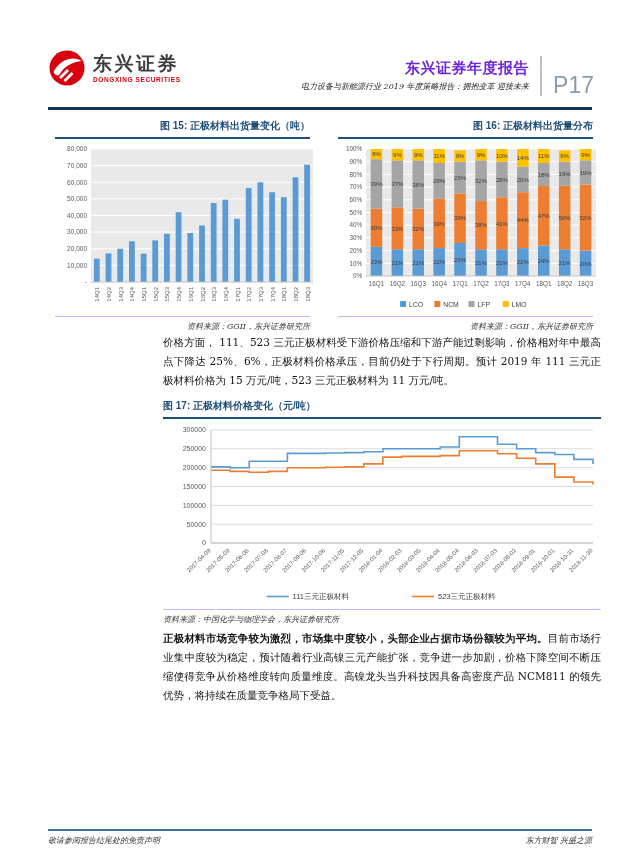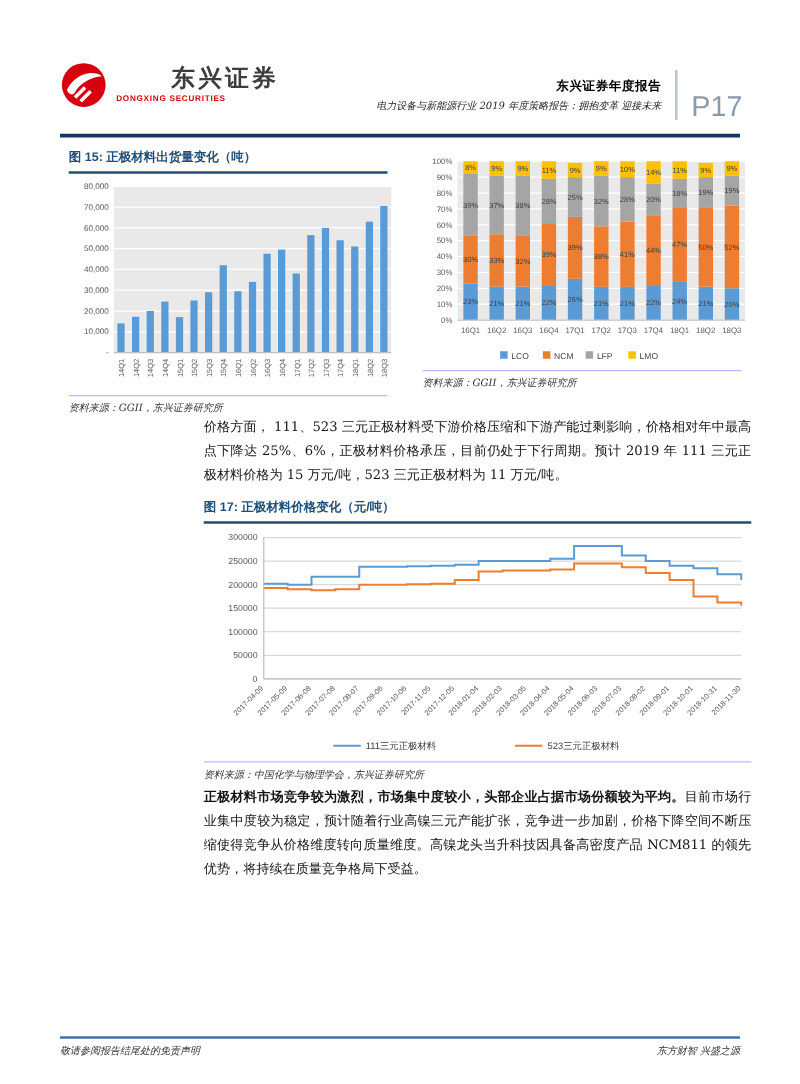--- a/index.html
+++ b/index.html
@@ -1,31 +1,31 @@
 <!DOCTYPE html>
 <html><head>
 <meta charset="utf-8">
 <style>
   html,body{margin:0;padding:0;background:#ffffff;}
   .page{position:relative;width:640px;height:867px;background:#ffffff;font-family:"Liberation Sans",sans-serif;overflow:hidden;}
 
   
   .logo{position:absolute;left:48px;top:49px;display:flex;align-items:center;gap:7px;}
-  .logo-text .cn{font-size:19px;font-weight:bold;color:#3d3d3d;letter-spacing:2.5px;line-height:1;margin-left:44px;}
+  .logo-text .cn{font-size:19px;font-weight:bold;color:#3d3d3d;letter-spacing:2.5px;line-height:1;}
   .logo-text .en{font-size:6.5px;color:#D7000F;letter-spacing:0.6px;margin-top:3px;font-weight:bold;}
   .header-right{position:absolute;right:46px;top:52px;display:flex;align-items:center;}
   .header-titles{text-align:right;padding-right:11px;}
-  .report-title{font-size:10px;font-weight:bold;color:#000000;letter-spacing:0.5px;}
+  .report-title{font-size:15px;font-weight:bold;color:#6d28d9;letter-spacing:0.5px;}
   .report-subtitle{font-size:8px;font-style:italic;font-family:"DejaVu Serif",serif;color:#262626;margin-top:3px;}
   .vert-divider{width:2px;height:40px;background:#B9C3CC;}
   .page-number{font-size:23px;color:#8A9BAA;padding-left:11px;margin-top:20px;}
   .header-rule{position:absolute;left:48px;right:48px;top:107px;height:2.5px;background:#17365D;}
 
   
-  .figures{position:absolute;left:55px;top:119px;width:538px;display:flex;gap:28px;}
+  .figures{position:absolute;left:55px;top:119px;width:538px;display:flex;gap:28px;text-align:right;}
   .figure{flex:1;min-width:0;}
   .fig-title{font-size:10px;font-weight:bold;color:#1F4E79;padding-bottom:4px;border-bottom:2.5px solid #1F4E79;}
   .fig-body{padding-top:5px;height:172px;}
   .fig-source{border-top:1px solid #c4b5fd;padding-top:4px;font-size:8px;font-style:italic;font-family:"DejaVu Serif",serif;color:#333333;}
   svg text{font-family:"Liberation Sans",sans-serif;}
 
   
   .para{position:absolute;left:163px;width:438px;font-family:"DejaVu Serif",serif;font-size:10.5px;line-height:1.82;text-align:justify;color:#141414;}
   .para1{top:333px;}
   .para2{top:629px;}
@@ -130,20 +130,21 @@
             <rect x="237.6" y="33.3" width="5.8" height="104.7" fill="#5B9BD5"></rect>
             <text transform="rotate(-90 243.0 143)" x="243.0" y="143" text-anchor="end" font-size="6" fill="#595959">18Q2</text>
             <rect x="249.2" y="20.8" width="5.8" height="117.2" fill="#5B9BD5"></rect>
             <text transform="rotate(-90 254.7 143)" x="254.7" y="143" text-anchor="end" font-size="6" fill="#595959">18Q3</text>
             <line x1="36" x2="258" y1="138" y2="138" stroke="#BFBFBF"></line>
           </svg>
       </div>
       <div class="fig-source">资料来源：GGII，东兴证券研究所</div>
     </div>
     <div class="figure">
+      <div class="fig-title">图 16: 正极材料出货量分布</div>
       <div class="fig-body">
         <svg width="261" height="168">
             <rect x="28" y="5" width="230" height="127" fill="#E9E9E9"></rect>
             <line x1="28" x2="258" y1="132.0" y2="132.0" stroke="#ffffff" stroke-width="1"></line>
             <text x="24" y="134.2" text-anchor="end" font-size="6.3" fill="#595959">0%</text>
             <line x1="28" x2="258" y1="119.3" y2="119.3" stroke="#ffffff" stroke-width="1"></line>
             <text x="24" y="121.5" text-anchor="end" font-size="6.3" fill="#595959">10%</text>
             <line x1="28" x2="258" y1="106.6" y2="106.6" stroke="#ffffff" stroke-width="1"></line>
             <text x="24" y="108.8" text-anchor="end" font-size="6.3" fill="#595959">20%</text>
             <line x1="28" x2="258" y1="93.9" y2="93.9" stroke="#ffffff" stroke-width="1"></line>

